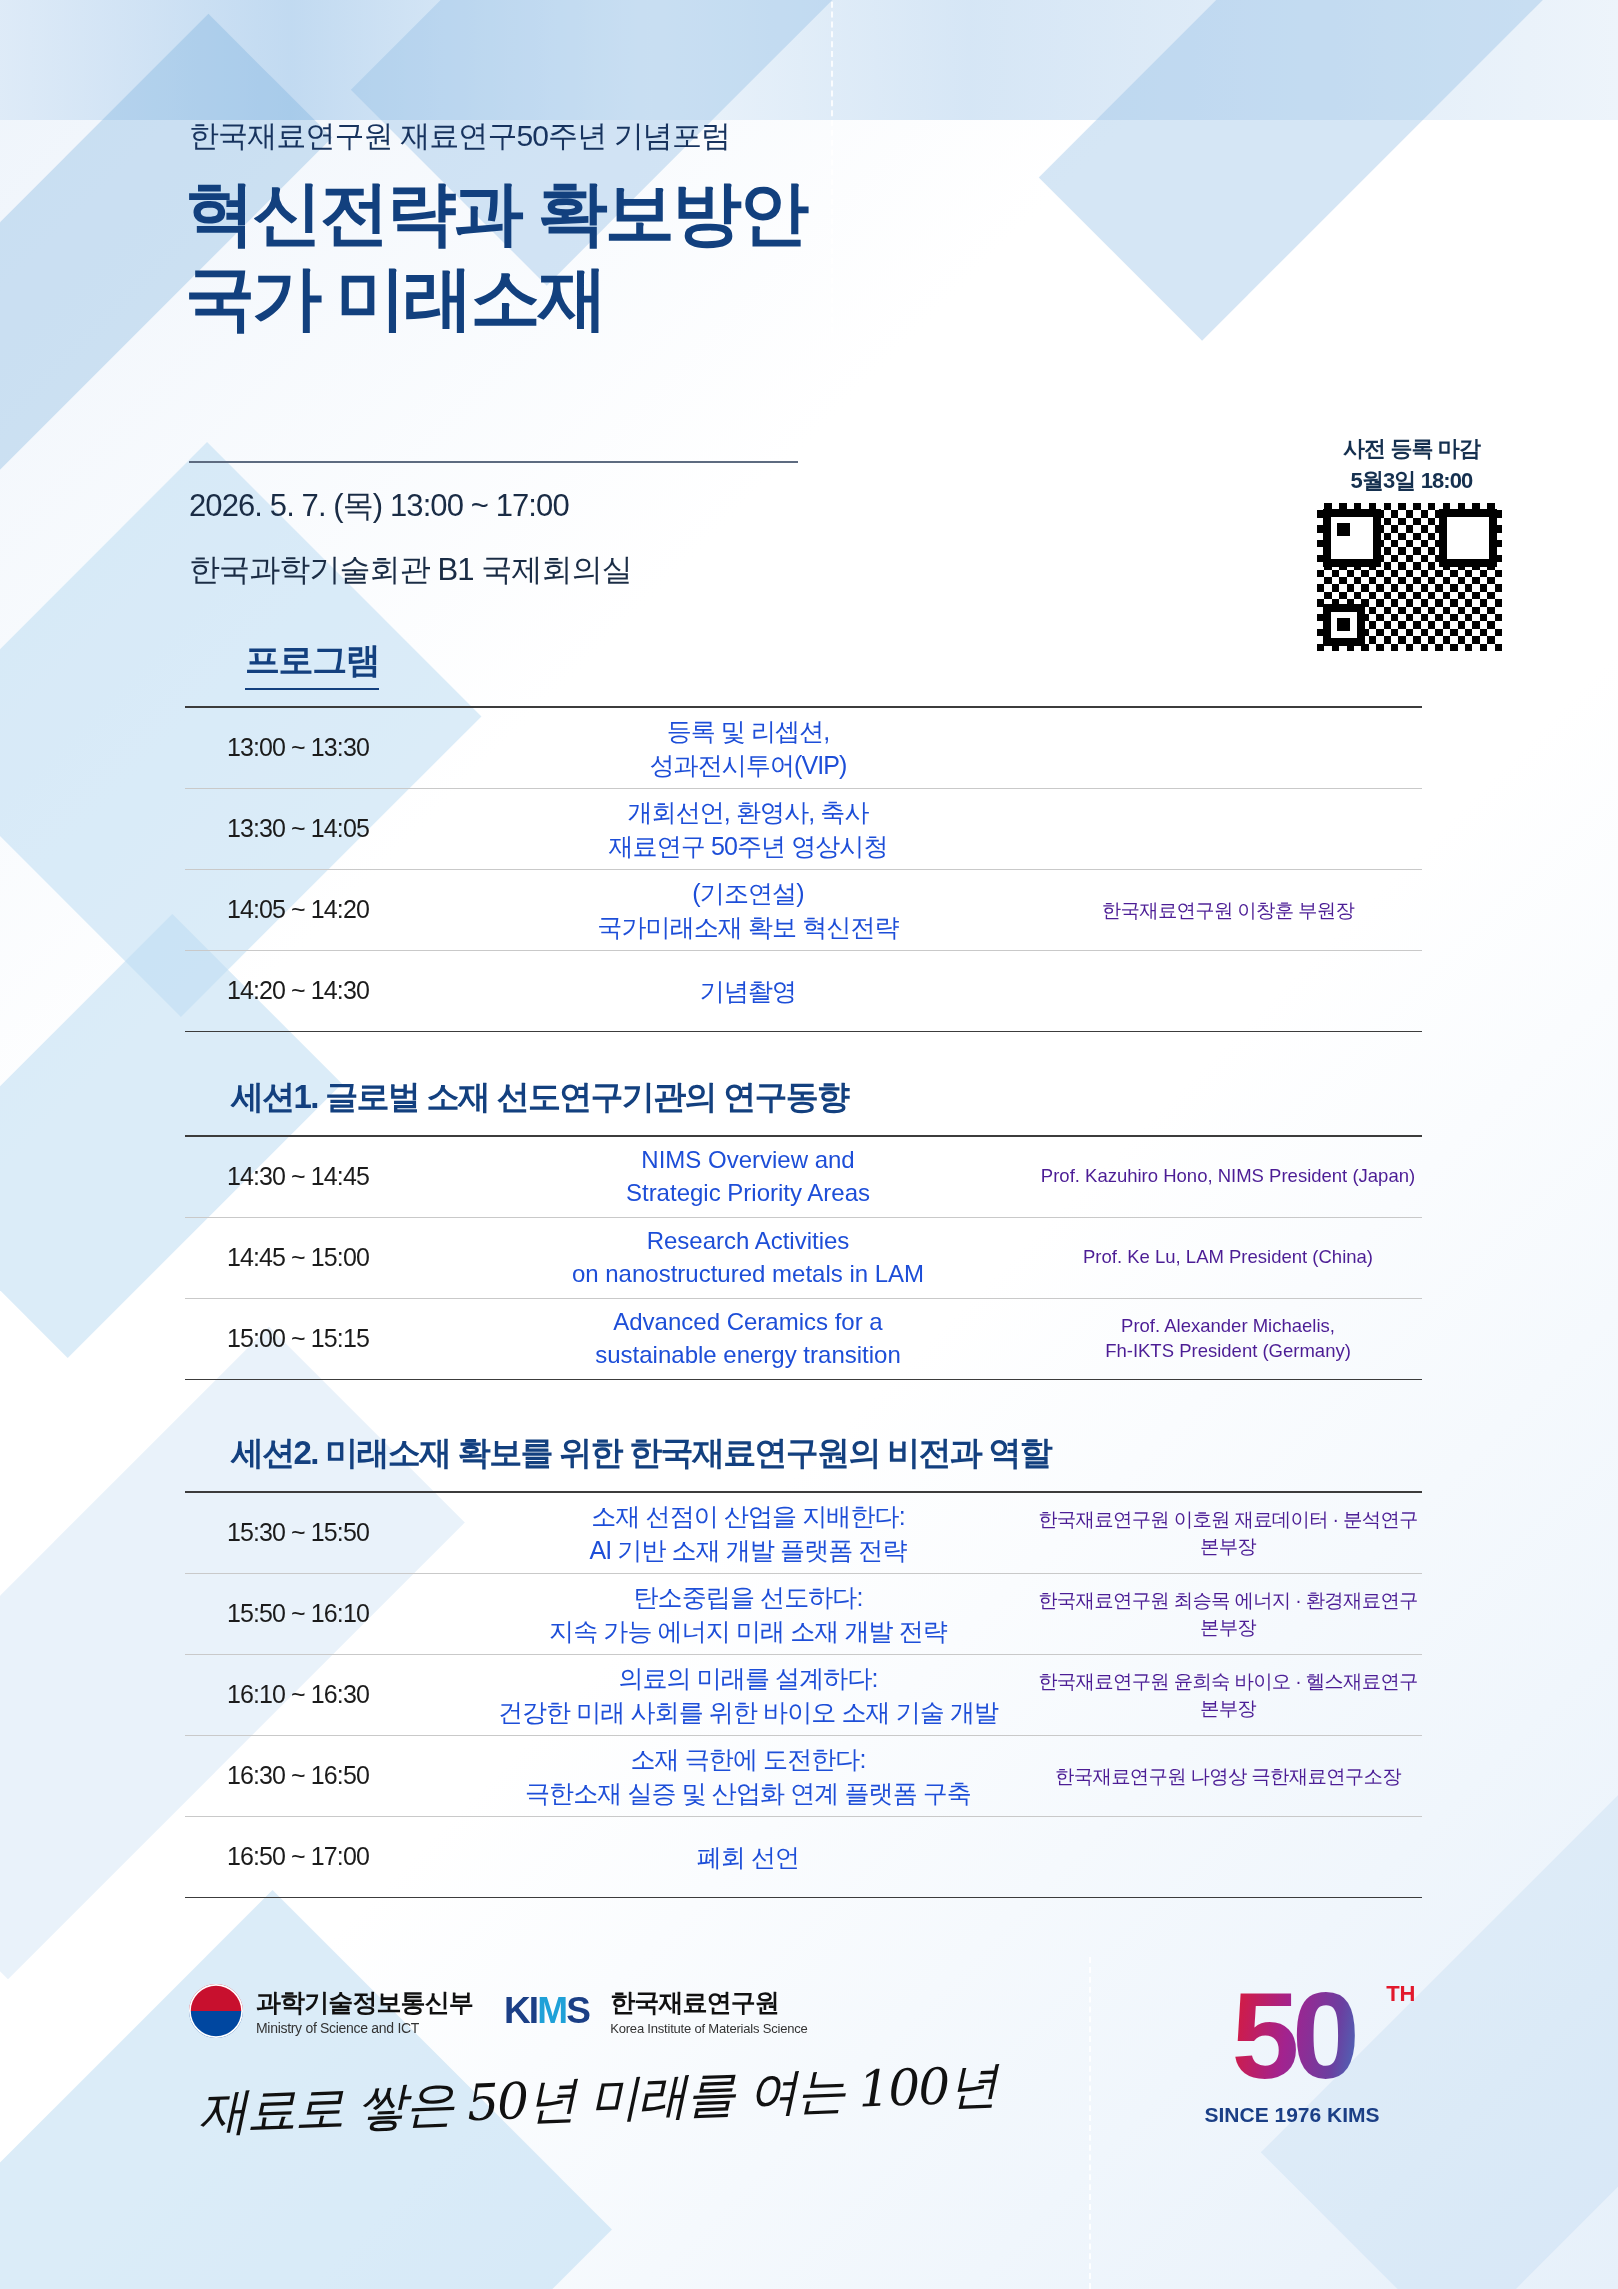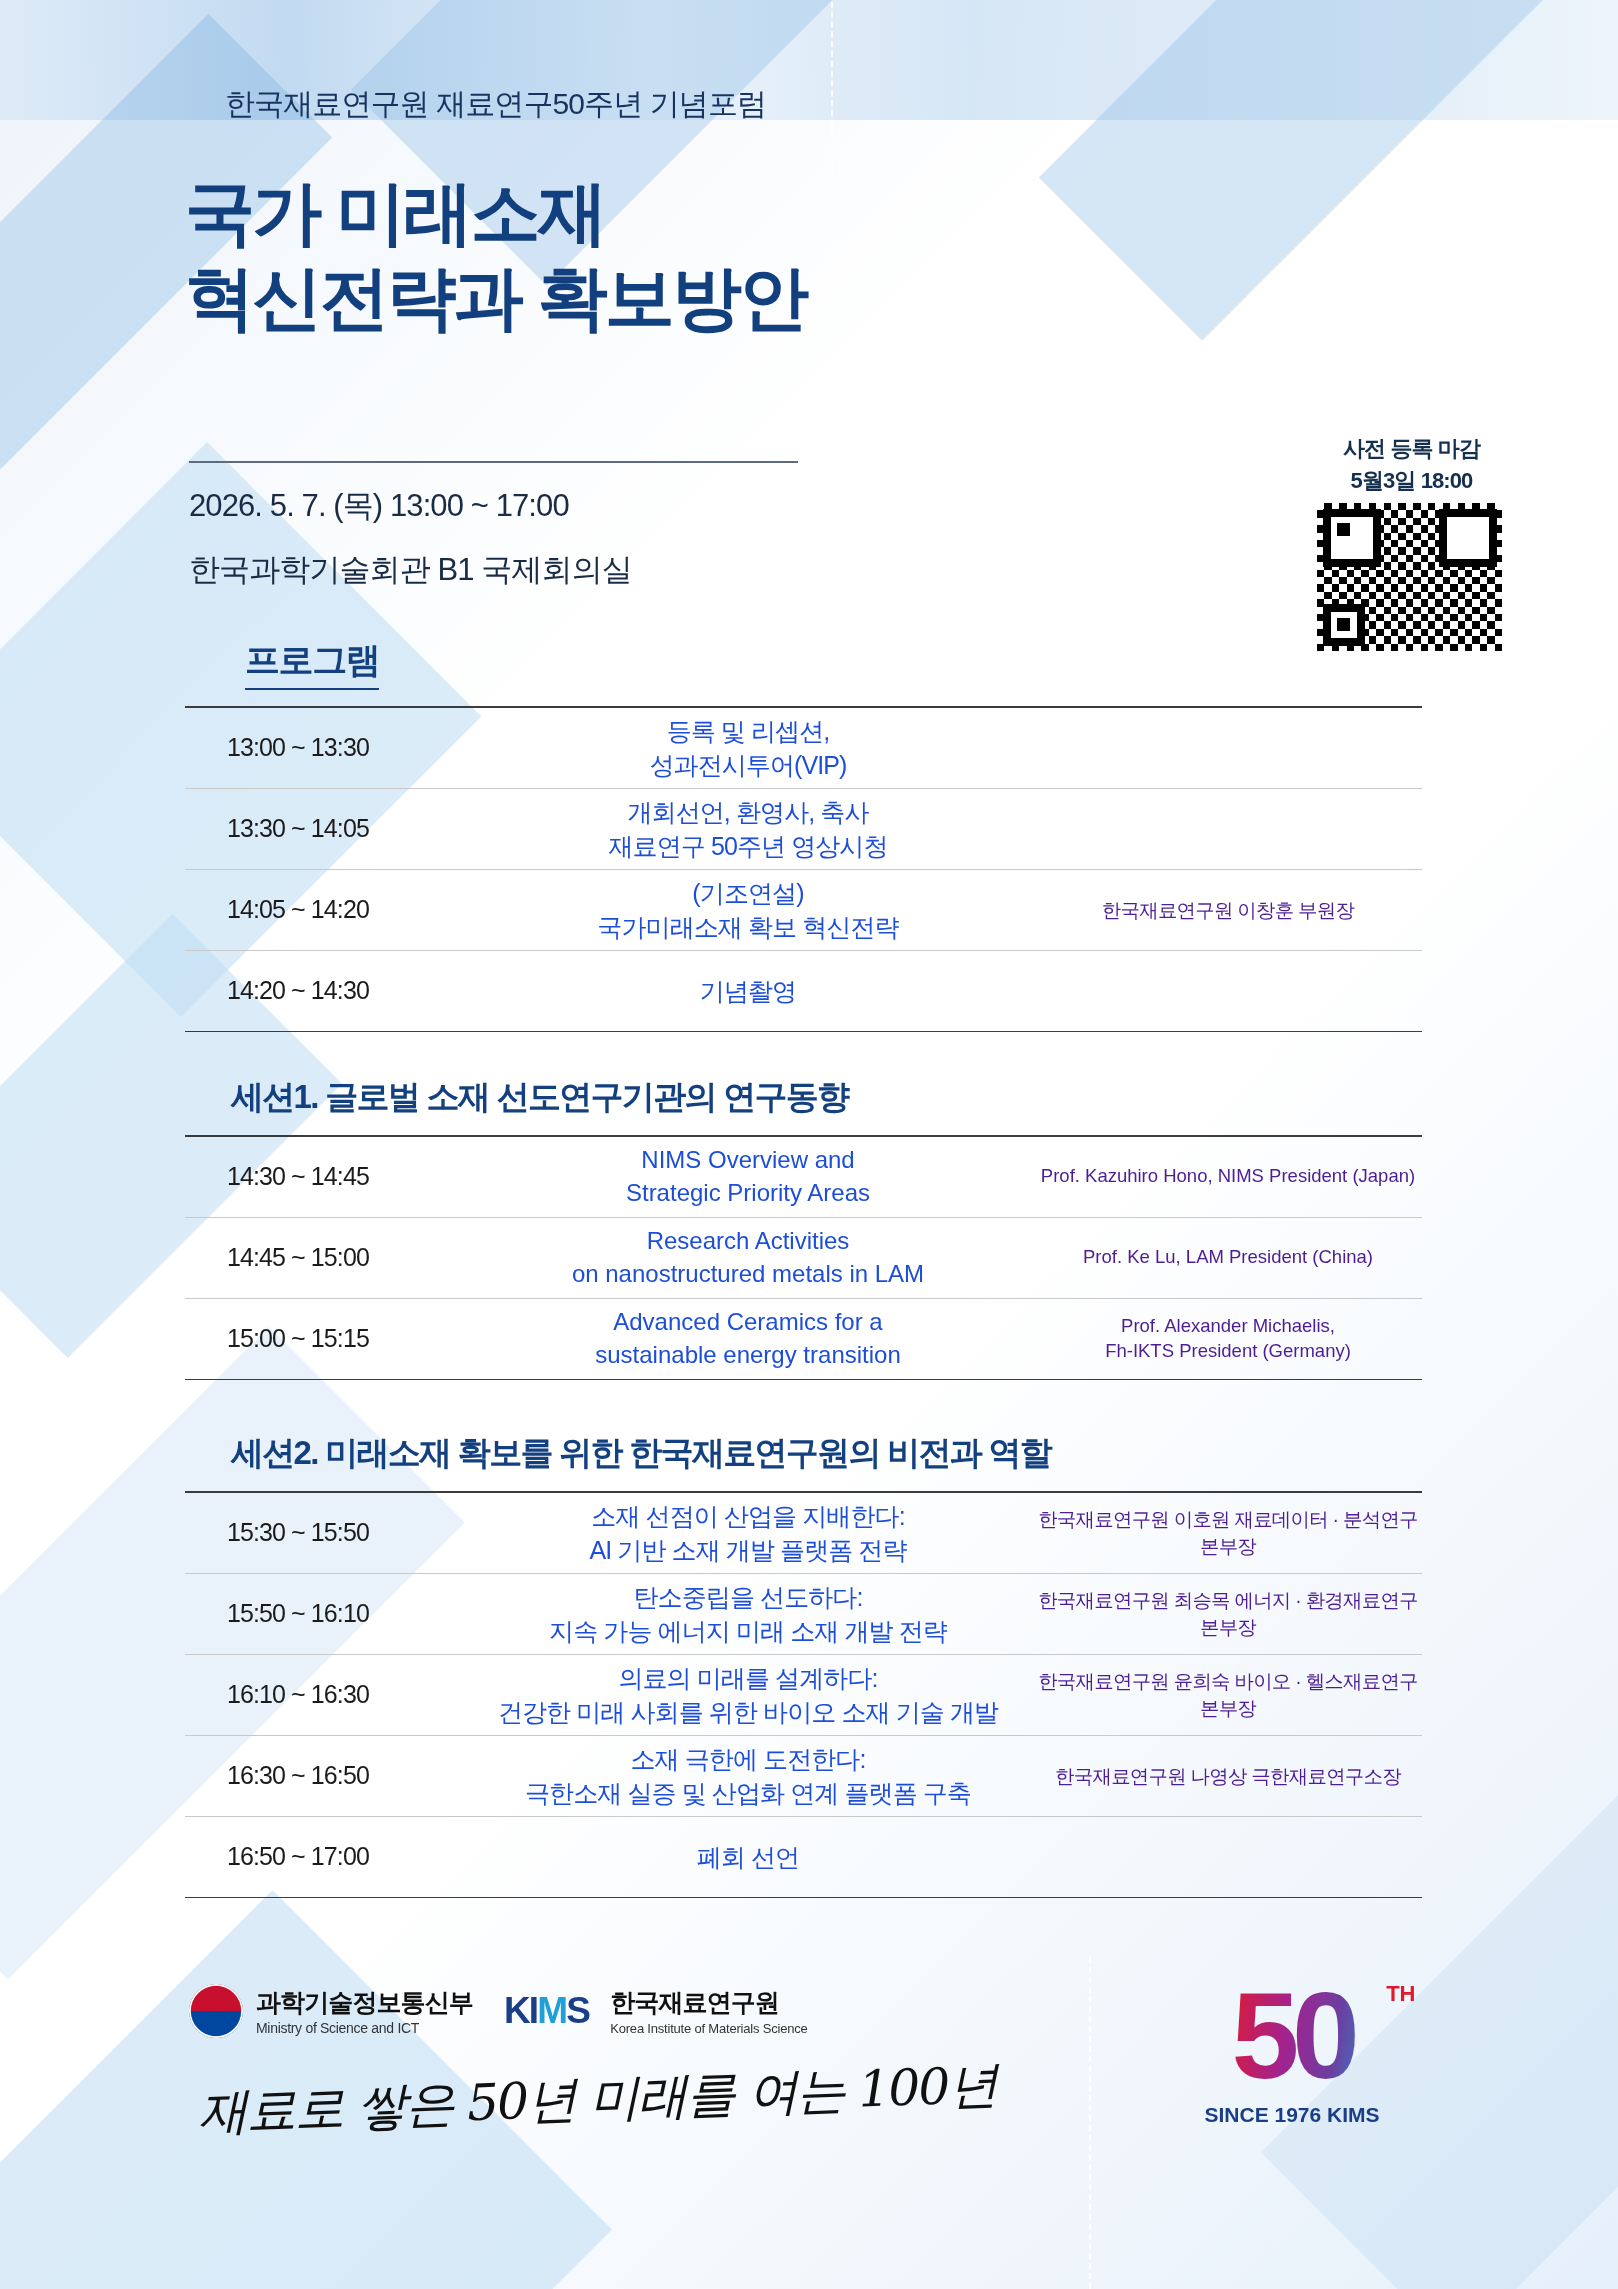--- a/index.html
+++ b/index.html
@@ -35,22 +35,22 @@
   .bg .dashline {
     position:absolute;
     border-left: 2.8px dashed rgba(255,255,255,.85);
     height: 351px;
   }
 
   
   .page { position: relative; width: 1619px; height: 2290px; }
 
   .kicker {
-    position:absolute; left:189px; top:84px;
-    font-size: 30px; color:#17335e; letter-spacing:-0.9px; font-weight:500;margin-left:36px;
+    position:absolute; left:189px; top:116px;
+    font-size: 30px; color:#17335e; letter-spacing:-0.9px; font-weight:500;
   }
   .title {
     position:absolute; left:185px; top:171px;
     font-size: 70px; font-weight: 800; color:#12407e;
     line-height: 1.22; letter-spacing:-2.8px;
   }
   .rule {
     position:absolute; left:189px; top:461px; width:609px; height:1.8px;
     background:#5d6b80;
   }
@@ -180,22 +180,22 @@
     <div class="diag2" style="left:1366px; top:111px;  width:277px; height:646px; transform:rotate(45deg); opacity:.5;"></div>
     <div class="diag3" style="left:1218px; top:1569px; width:480px; height:572px; transform:rotate(45deg);"></div>
     <div class="diag" style="left:1403px; top:1809px; width:277px; height:517px; transform:rotate(45deg); opacity:.45;"></div>
 
     <div class="dashline" style="left:831px; top:-18.5px;"></div>
     <div class="dashline" style="left:1089px; top:1957px; height:332px;"></div>
   </div>
 
   <div class="kicker">한국재료연구원 재료연구50주년 기념포럼</div>
   <div class="title">
+    <div>혁신전략과 확보방안</div>
     <div>국가 미래소재</div>
-    <div>혁신전략과 확보방안</div>
   </div>
   <div class="rule"></div>
   <div class="when">2026. 5. 7. (목) 13:00 ~ 17:00</div>
   <div class="where">한국과학기술회관 B1 국제회의실</div>
 
   <div class="qrbox">
     <div class="line1">사전 등록 마감</div>
     <div class="line2">5월3일 18:00</div>
     <div class="qr">
       <div class="fp3"></div>

